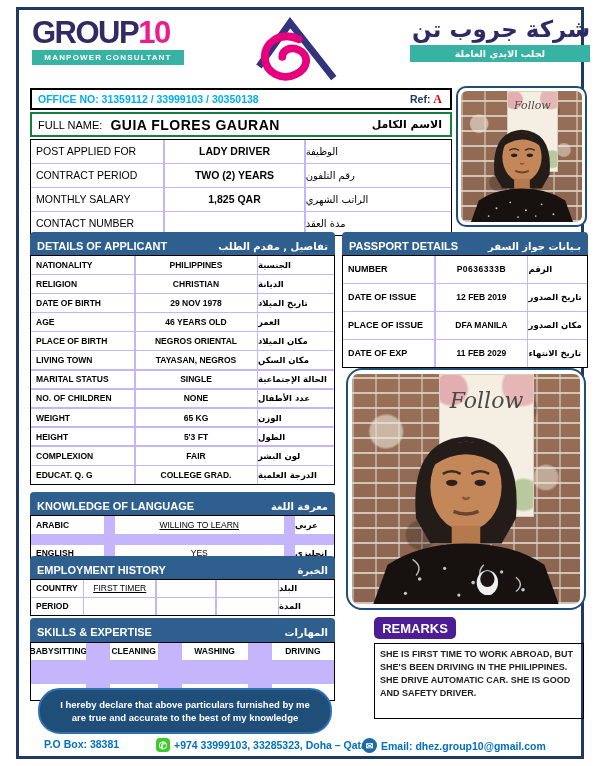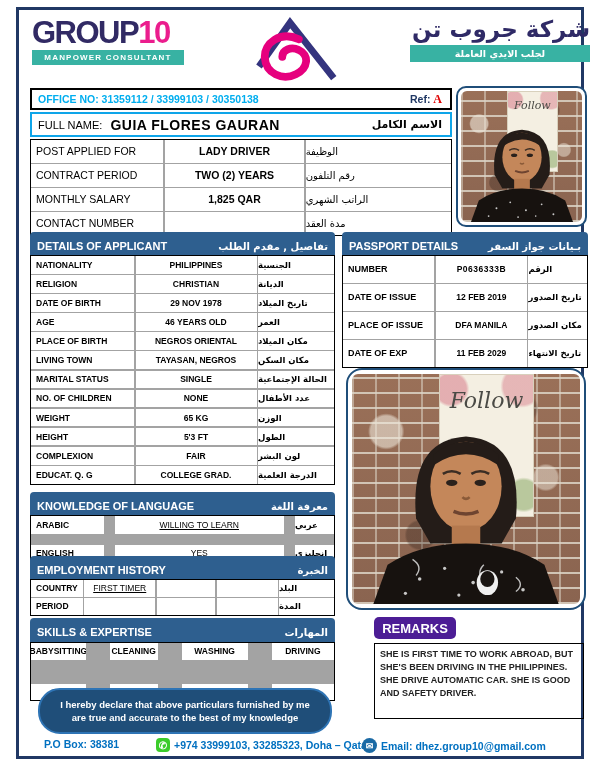--- a/index.html
+++ b/index.html
@@ -17,27 +17,27 @@
   .logo-center { left:204px; top:2px; width:120px; height:68px; }
   .logo-ar-block { right:0; top:4px; width:180px; text-align:right; }
   .company-ar { font-size:23px; font-weight:bold; color:#2F2A66; line-height:26px; }
   .company-banner { margin-top:3px; background:#38B2A3; color:#fff; font-size:9.5px; font-weight:bold; text-align:center; padding:3px 4px; width:180px; }
 
   
   .office-box { left:2px; top:76px; width:422px; height:22px; border:2px solid #000; display:flex; align-items:center; justify-content:space-between; padding:0 8px 0 6px; }
   .office-text { color:#00AEEF; font-weight:bold; font-size:10.5px; }
   .ref { font-size:10.5px; font-weight:bold; color:#203864; }
   .ref .ref-a { color:#E00000; font-family:"Liberation Serif", serif; font-size:12px; }
-  .fullname-box { left:2px; top:100px; width:422px; height:25px; border:2px solid #0ea5e9; display:flex; align-items:center; padding:0 8px 0 6px; }
+  .fullname-box { left:2px; top:100px; width:422px; height:25px; border:2px solid #15803d; display:flex; align-items:center; padding:0 8px 0 6px; }
   .fn-label { font-size:11px; }
   .fn-value { font-size:14px; font-weight:bold; letter-spacing:.5px; margin-left:8px; flex:1; }
   .fn-ar { font-size:11px; font-weight:bold; }
 
   
-  .tbl { display:grid; border:1.5px solid #000; background:#a3a3a3; gap:1.5px; }
+  .tbl { display:grid; border:1.5px solid #000; background:#c4b5fd; gap:1.5px; }
   .tbl > div { background:#fff; display:flex; align-items:center; font-size:8.5px; overflow:hidden; }
   .cl { font-weight:bold; padding-left:5px; }
   .cv { justify-content:center; text-align:center;text-decoration:underline; }
   .cvb { justify-content:center; text-align:center; font-weight:bold; }
   .ca { justify-content:flex-end; padding-right:5px; font-weight:bold; direction:rtl; font-family:"DejaVu Sans", sans-serif; font-size:9px; text-align:right; }
 
   .app-tbl { left:2px; top:127px; width:422px; grid-template-columns:133fr 140fr 146fr; grid-auto-rows:22.5px; }
   .app-tbl > div { font-size:10px; }
   .app-tbl .cl { font-weight:normal; font-size:10.5px; }
   .app-tbl .cvb { font-size:10.5px; }

